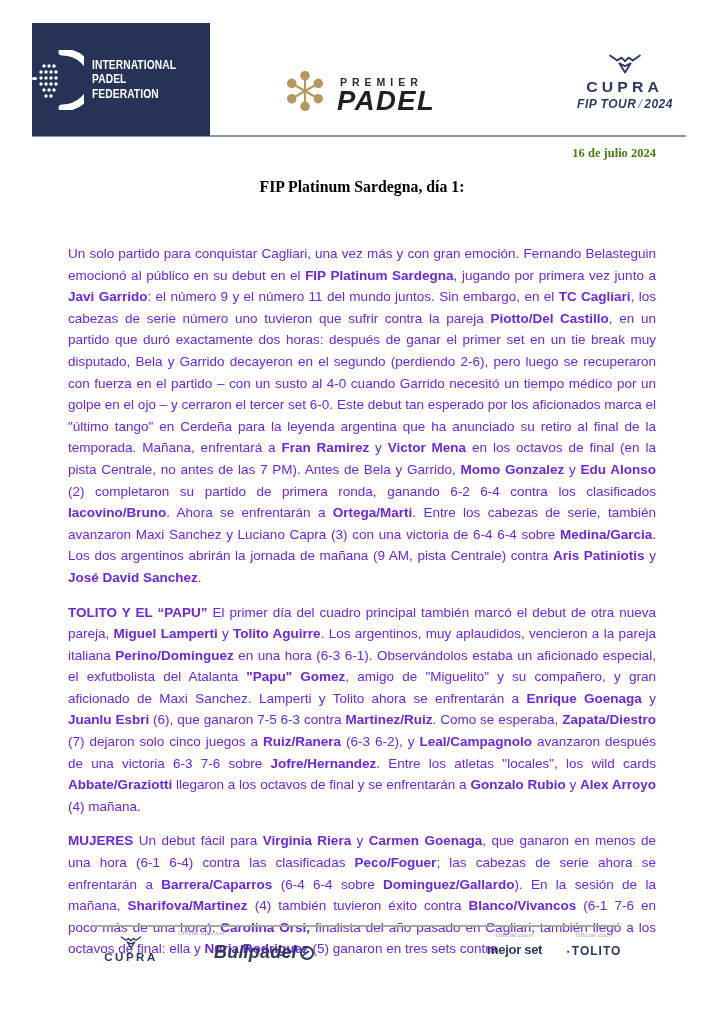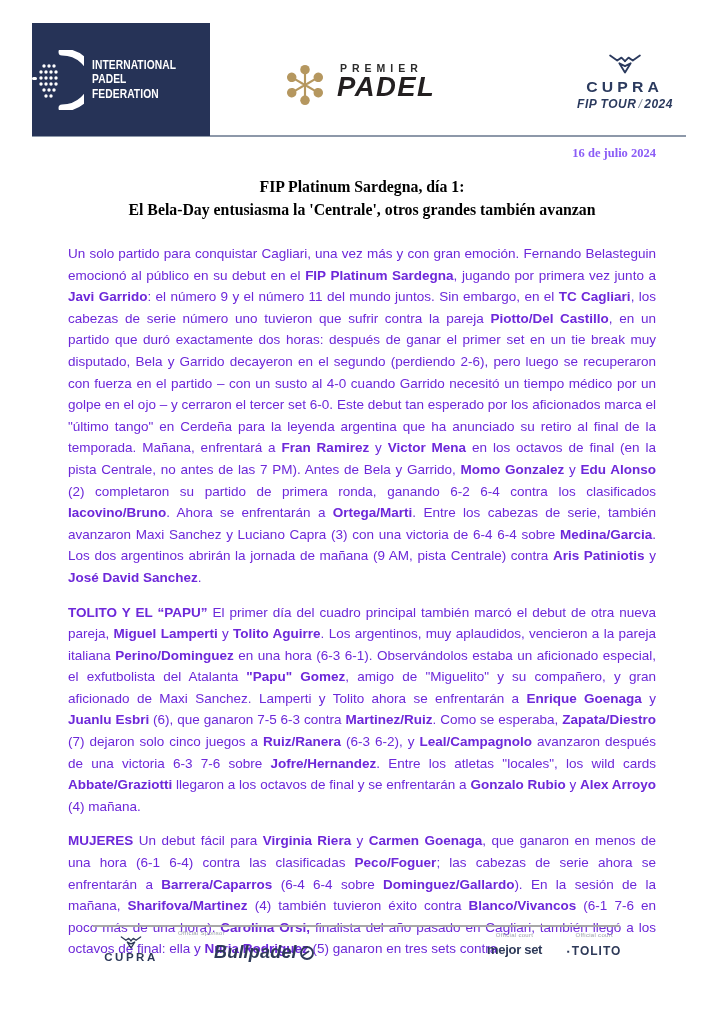--- a/index.html
+++ b/index.html
@@ -27,21 +27,21 @@
     display: flex; align-items: center; gap: 8px;
   }
   .ipf-icon { width: 52px; height: 60px; flex: 0 0 auto; }
   .ipf-text {
     color: #ffffff; font-weight: bold; font-size: 12.5px; line-height: 14.5px;
     letter-spacing: 0.1px; transform: scaleX(0.82); transform-origin: left center;
     white-space: nowrap;
   }
   .premier-logo {
     position: absolute; left: 282px; top: 62px; width: 200px; height: 52px;
-    display: flex; align-items: flex-start; gap: 9px;
+    display: flex; align-items: flex-end; gap: 9px;
   }
   .premier-flower { width: 46px; height: 46px; flex: 0 0 auto; }
   .premier-words { display: flex; flex-direction: column; }
   .premier-top {
     color: #2b2b2b; font-weight: bold; font-size: 10.5px; letter-spacing: 5px;
     margin-left: 3px;
   }
   .premier-bottom {
     color: #231f20; font-weight: bold; font-size: 28px; letter-spacing: 1.5px;
     line-height: 26px; font-style: italic; transform: scaleX(0.98);
@@ -59,21 +59,21 @@
   .cupra-tour {
     font-size: 12px; font-weight: bold; font-style: italic; letter-spacing: 0.5px;
     margin-top: 2px; white-space: nowrap;
   }
   .cupra-tour .divider { font-weight: normal; color: #7d8798; padding: 0 2px; }
 
   
   .date-line {
     position: absolute; top: 146px; right: 68px;
     font-family: "Liberation Serif", serif; font-weight: bold; font-size: 12.5px;
-    color: #8b5cf6;
+    color: #4d7c0f;
   }
   .doc-title {
     position: absolute; top: 176px; left: 40px; width: 644px;
     text-align: center; font-weight: bold; font-size: 15.8px; line-height: 22.5px;
     color: #000000;
     font-family: Liberation Serif, serif;
   }
 
   
   .article {
@@ -201,21 +201,20 @@
       <div class="cupra-tour">
         <span>FIP TOUR</span><span class="divider">/</span><span>2024</span>
       </div>
     </div>
   </div>
 
   <div class="date-line">16 de julio 2024</div>
 
   <div class="doc-title">
     <div>FIP Platinum Sardegna, día 1:</div>
-    <div>El Bela-Day entusiasma la 'Centrale', otros grandes también avanzan</div>
   </div>
 
   <div class="article" id="article-body">
       <p><span>Un solo partido para conquistar Cagliari, una vez más y con gran emoción. Fernando Belasteguin emocionó al público en su debut en el </span><b>FIP Platinum Sardegna</b><span>, jugando por primera vez junto a </span><b>Javi Garrido</b><span>: el número 9 y el número 11 del mundo juntos. Sin embargo, en el </span><b>TC Cagliari</b><span>, los cabezas de serie número uno tuvieron que sufrir contra la pareja </span><b>Piotto/Del Castillo</b><span>, en un partido que duró exactamente dos horas: después de ganar el primer set en un tie break muy disputado, Bela y Garrido decayeron en el segundo (perdiendo 2-6), pero luego se recuperaron con fuerza en el partido – con un susto al 4-0 cuando Garrido necesitó un tiempo médico por un golpe en el ojo – y cerraron el tercer set 6-0. Este debut tan esperado por los aficionados marca el "último tango" en Cerdeña para la leyenda argentina que ha anunciado su retiro al final de la temporada. Mañana, enfrentará a </span><b>Fran Ramirez</b><span> y </span><b>Victor Mena</b><span> en los octavos de final (en la pista Centrale, no antes de las 7 PM). Antes de Bela y Garrido, </span><b>Momo Gonzalez</b><span> y </span><b>Edu Alonso</b><span> (2) completaron su partido de primera ronda, ganando 6-2 6-4 contra los clasificados </span><b>Iacovino/Bruno</b><span>. Ahora se enfrentarán a </span><b>Ortega/Marti</b><span>. Entre los cabezas de serie, también avanzaron Maxi Sanchez y Luciano Capra (3) con una victoria de 6-4 6-4 sobre </span><b>Medina/Garcia</b><span>. Los dos argentinos abrirán la jornada de mañana (9 AM, pista Centrale) contra </span><b>Aris Patiniotis</b><span> y </span><b>José David Sanchez</b><span>.</span></p>
       <p><b>TOLITO Y EL “PAPU”</b><span> El primer día del cuadro principal también marcó el debut de otra nueva pareja, </span><b>Miguel Lamperti</b><span> y </span><b>Tolito Aguirre</b><span>. Los argentinos, muy aplaudidos, vencieron a la pareja italiana </span><b>Perino/Dominguez</b><span> en una hora (6-3 6-1). Observándolos estaba un aficionado especial, el exfutbolista del Atalanta </span><b>"Papu" Gomez</b><span>, amigo de "Miguelito" y su compañero, y gran aficionado de Maxi Sanchez. Lamperti y Tolito ahora se enfrentarán a </span><b>Enrique Goenaga</b><span> y </span><b>Juanlu Esbri</b><span> (6), que ganaron 7-5 6-3 contra </span><b>Martinez/Ruiz</b><span>. Como se esperaba, </span><b>Zapata/Diestro</b><span> (7) dejaron solo cinco juegos a </span><b>Ruiz/Ranera</b><span> (6-3 6-2), y </span><b>Leal/Campagnolo</b><span> avanzaron después de una victoria 6-3 7-6 sobre </span><b>Jofre/Hernandez</b><span>. Entre los atletas "locales", los wild cards </span><b>Abbate/Graziotti</b><span> llegaron a los octavos de final y se enfrentarán a </span><b>Gonzalo Rubio</b><span> y </span><b>Alex Arroyo</b><span> (4) mañana.</span></p>
       <p><b>MUJERES</b><span> Un debut fácil para </span><b>Virginia Riera</b><span> y </span><b>Carmen Goenaga</b><span>, que ganaron en menos de una hora (6-1 6-4) contra las clasificadas </span><b>Peco/Foguer</b><span>; las cabezas de serie ahora se enfrentarán a </span><b>Barrera/Caparros</b><span> (6-4 6-4 sobre </span><b>Dominguez/Gallardo</b><span>). En la sesión de la mañana, </span><b>Sharifova/Martinez</b><span> (4) también tuvieron éxito contra </span><b>Blanco/Vivancos</b><span> (6-1 7-6 en poco más de una hora). </span><b>Carolina Orsi,</b><span> finalista del año pasado en Cagliari, también llegó a los octavos de final: ella y </span><b>Nuria Rodriguez</b><span> (5) ganaron en tres sets contra</span></p>
     </div>
 
   <div class="footer">
     <div class="footer-rule"></div>

